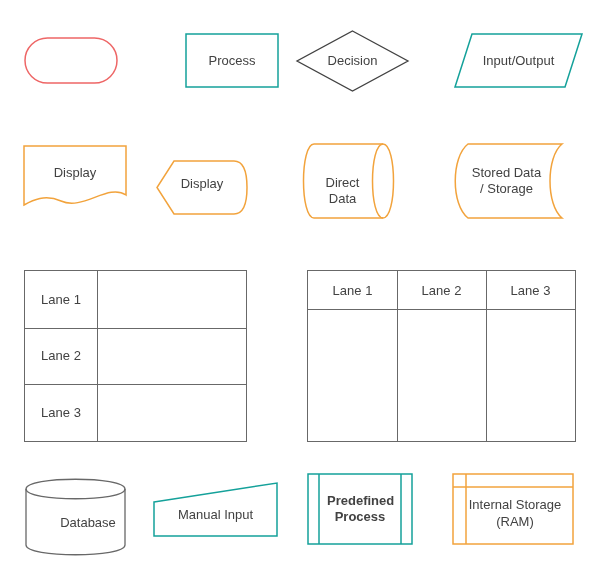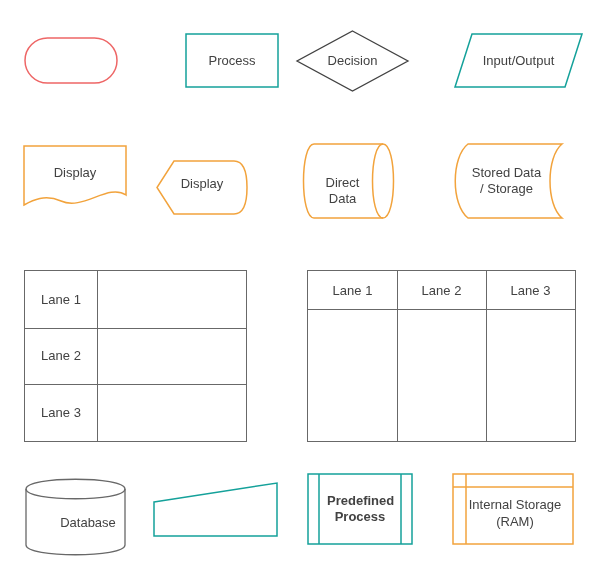--- a/index.html
+++ b/index.html
@@ -108,20 +108,21 @@
     <path d="M1 11 C1 -2 100 -2 100 11 V67 C100 80 1 80 1 67 Z" fill="#ffffff" stroke="#686868" stroke-width="1.3"></path>
     <path d="M1 11 C1 24 100 24 100 11" fill="none" stroke="#686868" stroke-width="1.3"></path>
   </svg>
   <div class="lbl" style="top:58%;padding-left:31px;">Database</div>
 </div>
 
 <div class="shape" style="left:153px;top:482px;width:125px;height:55px;">
   <svg width="125" height="55">
       <polygon points="1,20 124,1 124,54 1,54" fill="#ffffff" stroke="#14a19a" stroke-width="1.5"></polygon>
     </svg>
+  <div class="lbl" style="top:60%;">Manual Input</div>
 </div>
 
 <div class="shape" style="left:307px;top:473px;width:106px;height:72px;font-weight:bold;">
   <svg width="106" height="72">
     <rect x="1" y="1" width="104" height="70" fill="#ffffff" stroke="#14a19a" stroke-width="1.5"></rect>
     <line x1="12" y1="1" x2="12" y2="71" stroke="#14a19a" stroke-width="1.5"></line>
     <line x1="94" y1="1" x2="94" y2="71" stroke="#14a19a" stroke-width="1.5"></line>
   </svg>
   <div class="lbl" style="left:14px;right:14px;">Predefined Process</div>
 </div>

